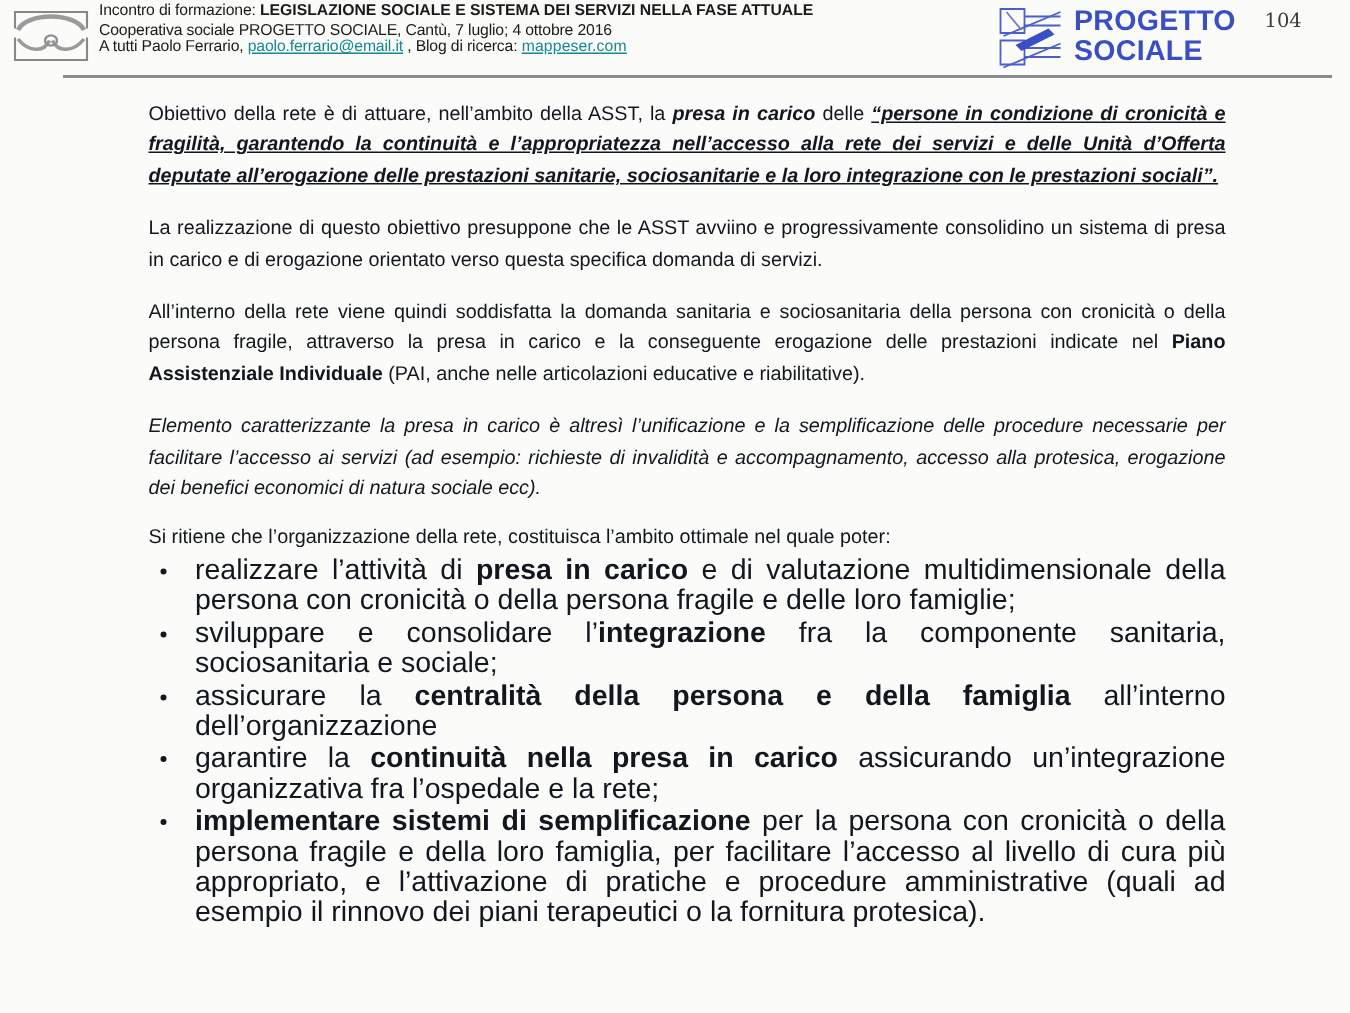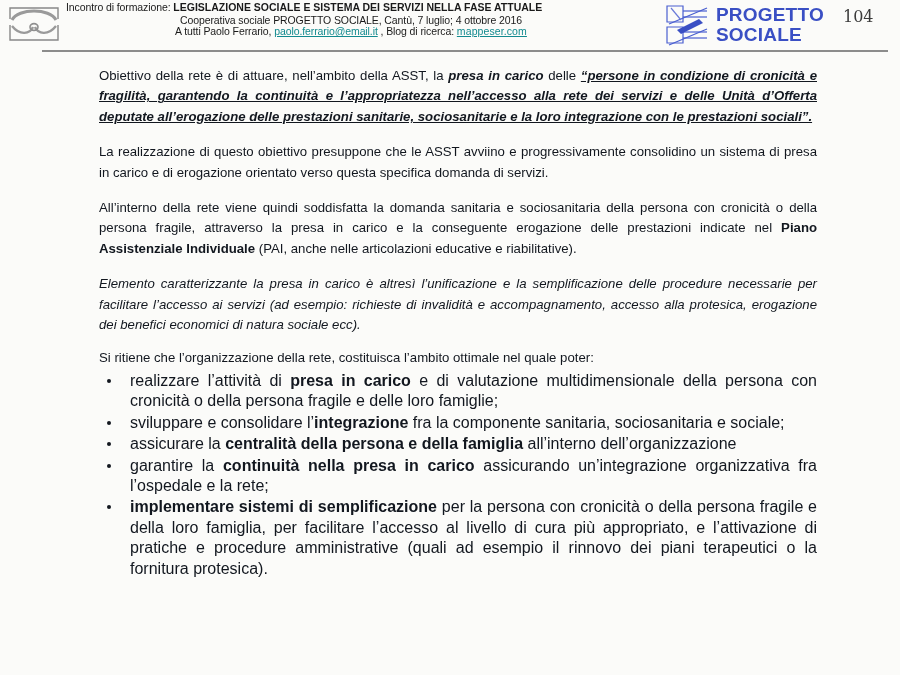--- a/index.html
+++ b/index.html
@@ -50,21 +50,20 @@
     letter-spacing: -0.1px;
   }
   .ht-line1 b {
     font-weight: bold;
     letter-spacing: 0px;
   }
   .ht-line2, .ht-line3 {
     font-size: 10.5px;
     letter-spacing: -0.1px;
     white-space: nowrap;
-    text-align: center;
   }
   .ht-line2 { margin-top: 1px; }
   a.doclink {
     color: #128a8f;
     text-decoration: underline;
   }
   a.doclink.bold { font-weight: normal; letter-spacing: 0.1px; }
 
   .header-logo-right {
     position: absolute;
@@ -88,21 +87,21 @@
     font-weight: bold;
     font-size: 19px;
     line-height: 20px;
     letter-spacing: 0.2px;
   }
   .page-number {
     position: absolute;
     left: 843px;
     top: 7px;
     font-family: "DejaVu Serif", serif;
-    font-size: 16px;
+    font-size: 13px;
     color: #3b3b3b;
   }
   .header-rule {
     position: absolute;
     left: 42px;
     top: 50px;
     width: 846px;
     height: 2px;
     background: #8c8c8c;
   }
@@ -140,21 +139,21 @@
   }
   ul.bullets {
     margin: 0;
     padding: 0;
     list-style: none;
   }
   ul.bullets li {
     position: relative;
     padding-left: 31px;
     margin: 0 0 1px 0;
-    font-size: 16px;
+    font-size: 19px;
     line-height: 20.4px;
     text-align: justify;
     color: #12171f;
   }
   ul.bullets li .marker {
     position: absolute;
     left: 8px;
     top: 8px;
     width: 4px;
     height: 4px;

